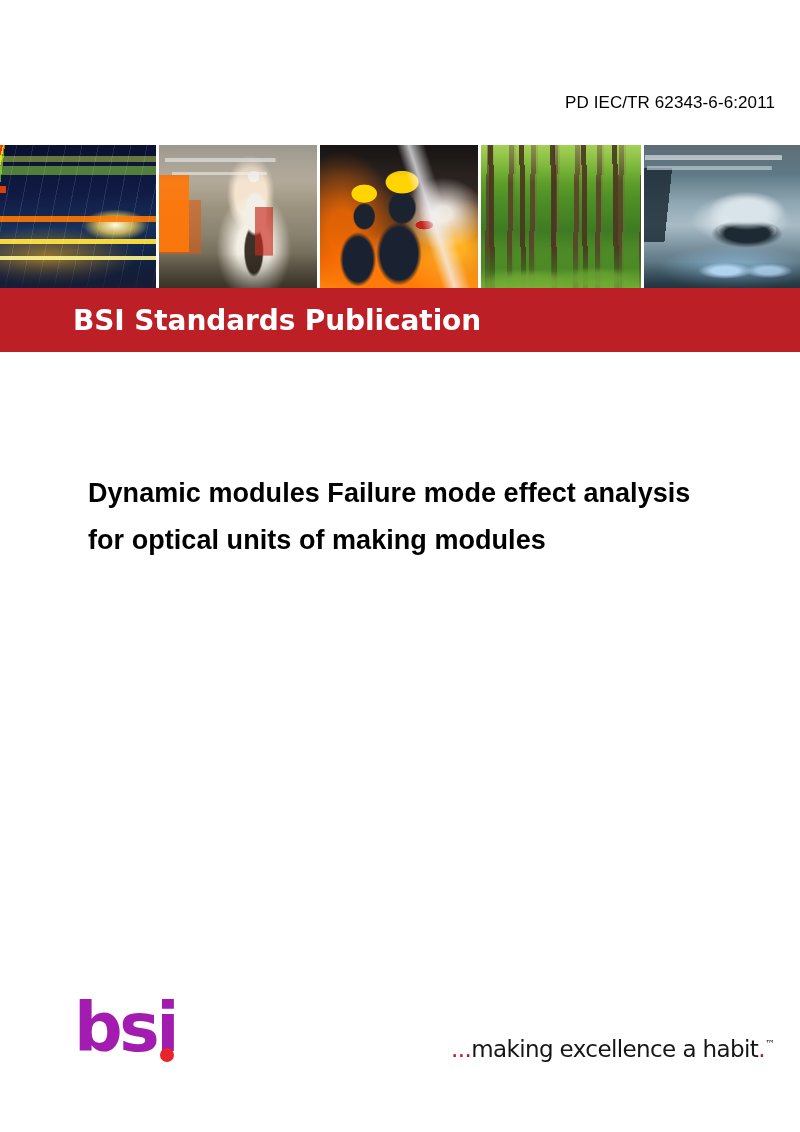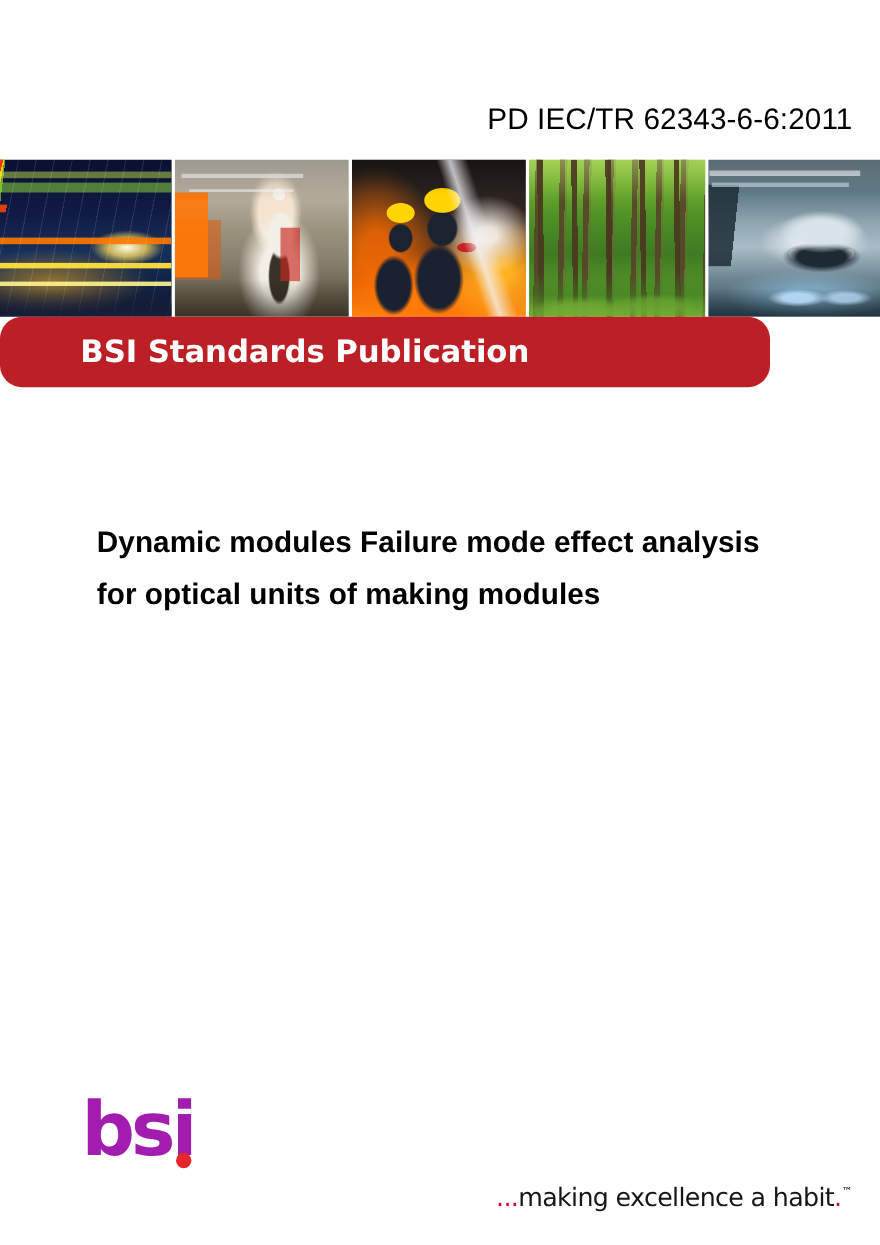--- a/index.html
+++ b/index.html
@@ -15,21 +15,21 @@
     font-family: "Liberation Sans", sans-serif;
     -webkit-font-smoothing: antialiased;
   }
 
   
   .ref-number {
     position: absolute;
     top: 93px;
     right: 25px;
     font-family: "Liberation Sans", sans-serif;
-    font-size: 27px;
+    font-size: 17px;
     font-weight: 400;
     color: #000000;
     letter-spacing: 0.1px;
     white-space: nowrap;
   }
 
   
   .photo-strip {
     position: absolute;
     left: 0;
@@ -195,24 +195,23 @@
       radial-gradient(ellipse 30px 9px at 80% 88%, rgba(190,225,255,0.7) 0 40%, rgba(190,225,255,0) 80%),
       linear-gradient(to bottom, rgba(0,0,0,0.28) 0%, rgba(0,0,0,0) 20%),
       linear-gradient(to bottom, rgba(0,0,0,0) 82%, rgba(20,34,44,0.6) 100%);
   }
 
   
   .red-banner {
     position: absolute;
     left: 0;
     top: 288px;
-    width: 700px;
+    width: 800px;
     height: 64px;
     background: #bc1f26;
-    border-radius: 20px;
   }
   .red-banner-text {
     position: absolute;
     left: 73px;
     top: 50%;
     transform: translateY(-50%);
     font-family: "DejaVu Sans", sans-serif;
     font-size: 28px;
     font-weight: 700;
     color: #ffffff;
@@ -268,21 +267,20 @@
   .tagline {
     position: absolute;
     right: 25px;
     top: 1036px;
     font-family: "DejaVu Sans", sans-serif;
     font-size: 23px;
     font-weight: 400;
     color: #161616;
     letter-spacing: -0.6px;
     white-space: nowrap;
-    margin-top: 40px;
   }
   .tagline .dots { color: #c8102e; }
   .tagline .period { color: #c8102e; }
   .tagline .tm {
     font-size: 10px;
     vertical-align: 10px;
     letter-spacing: 0;
     color: #161616;
   }
 </style>

